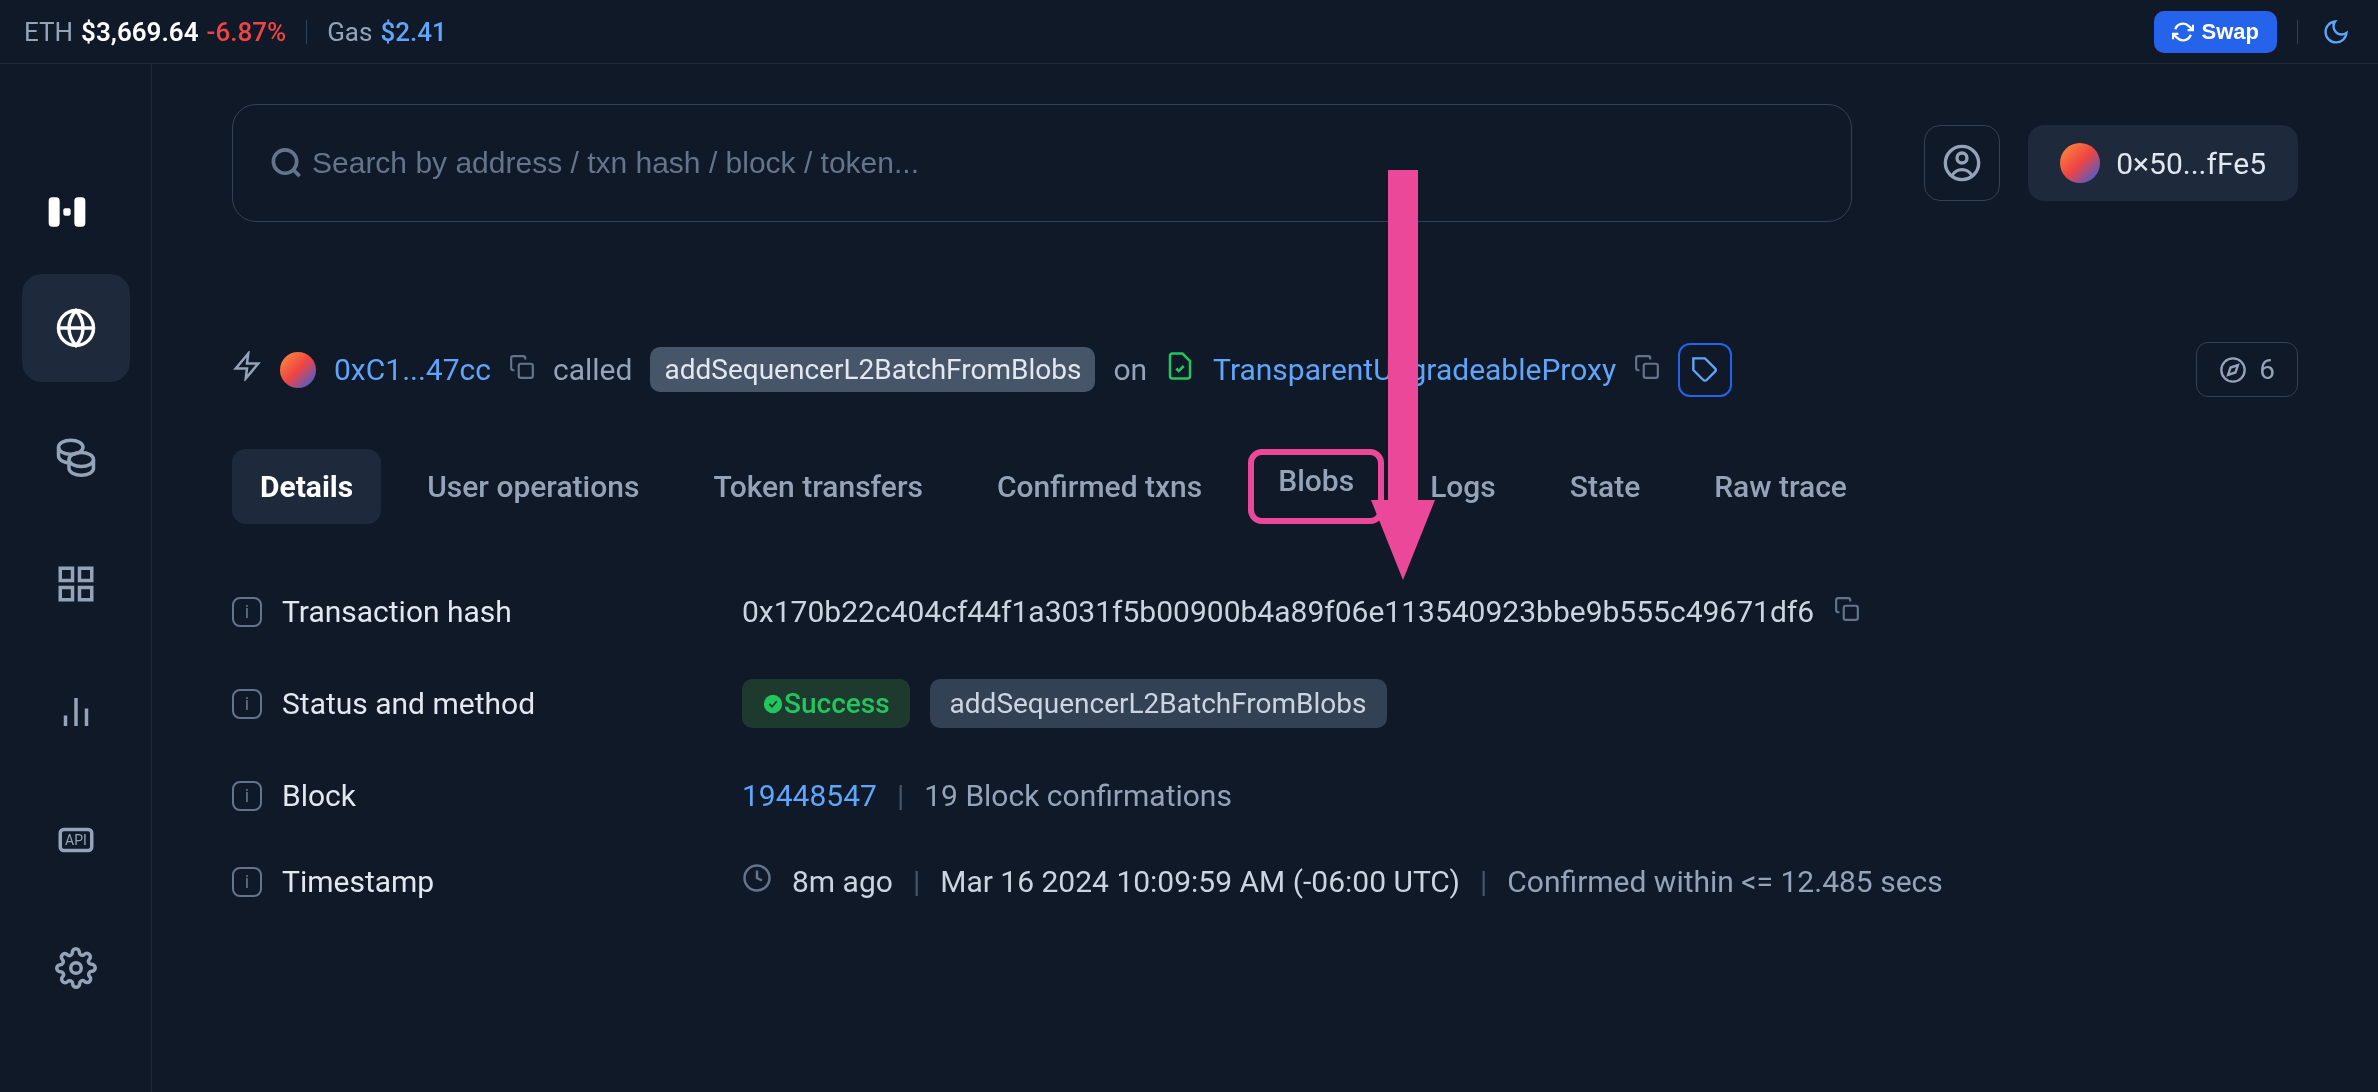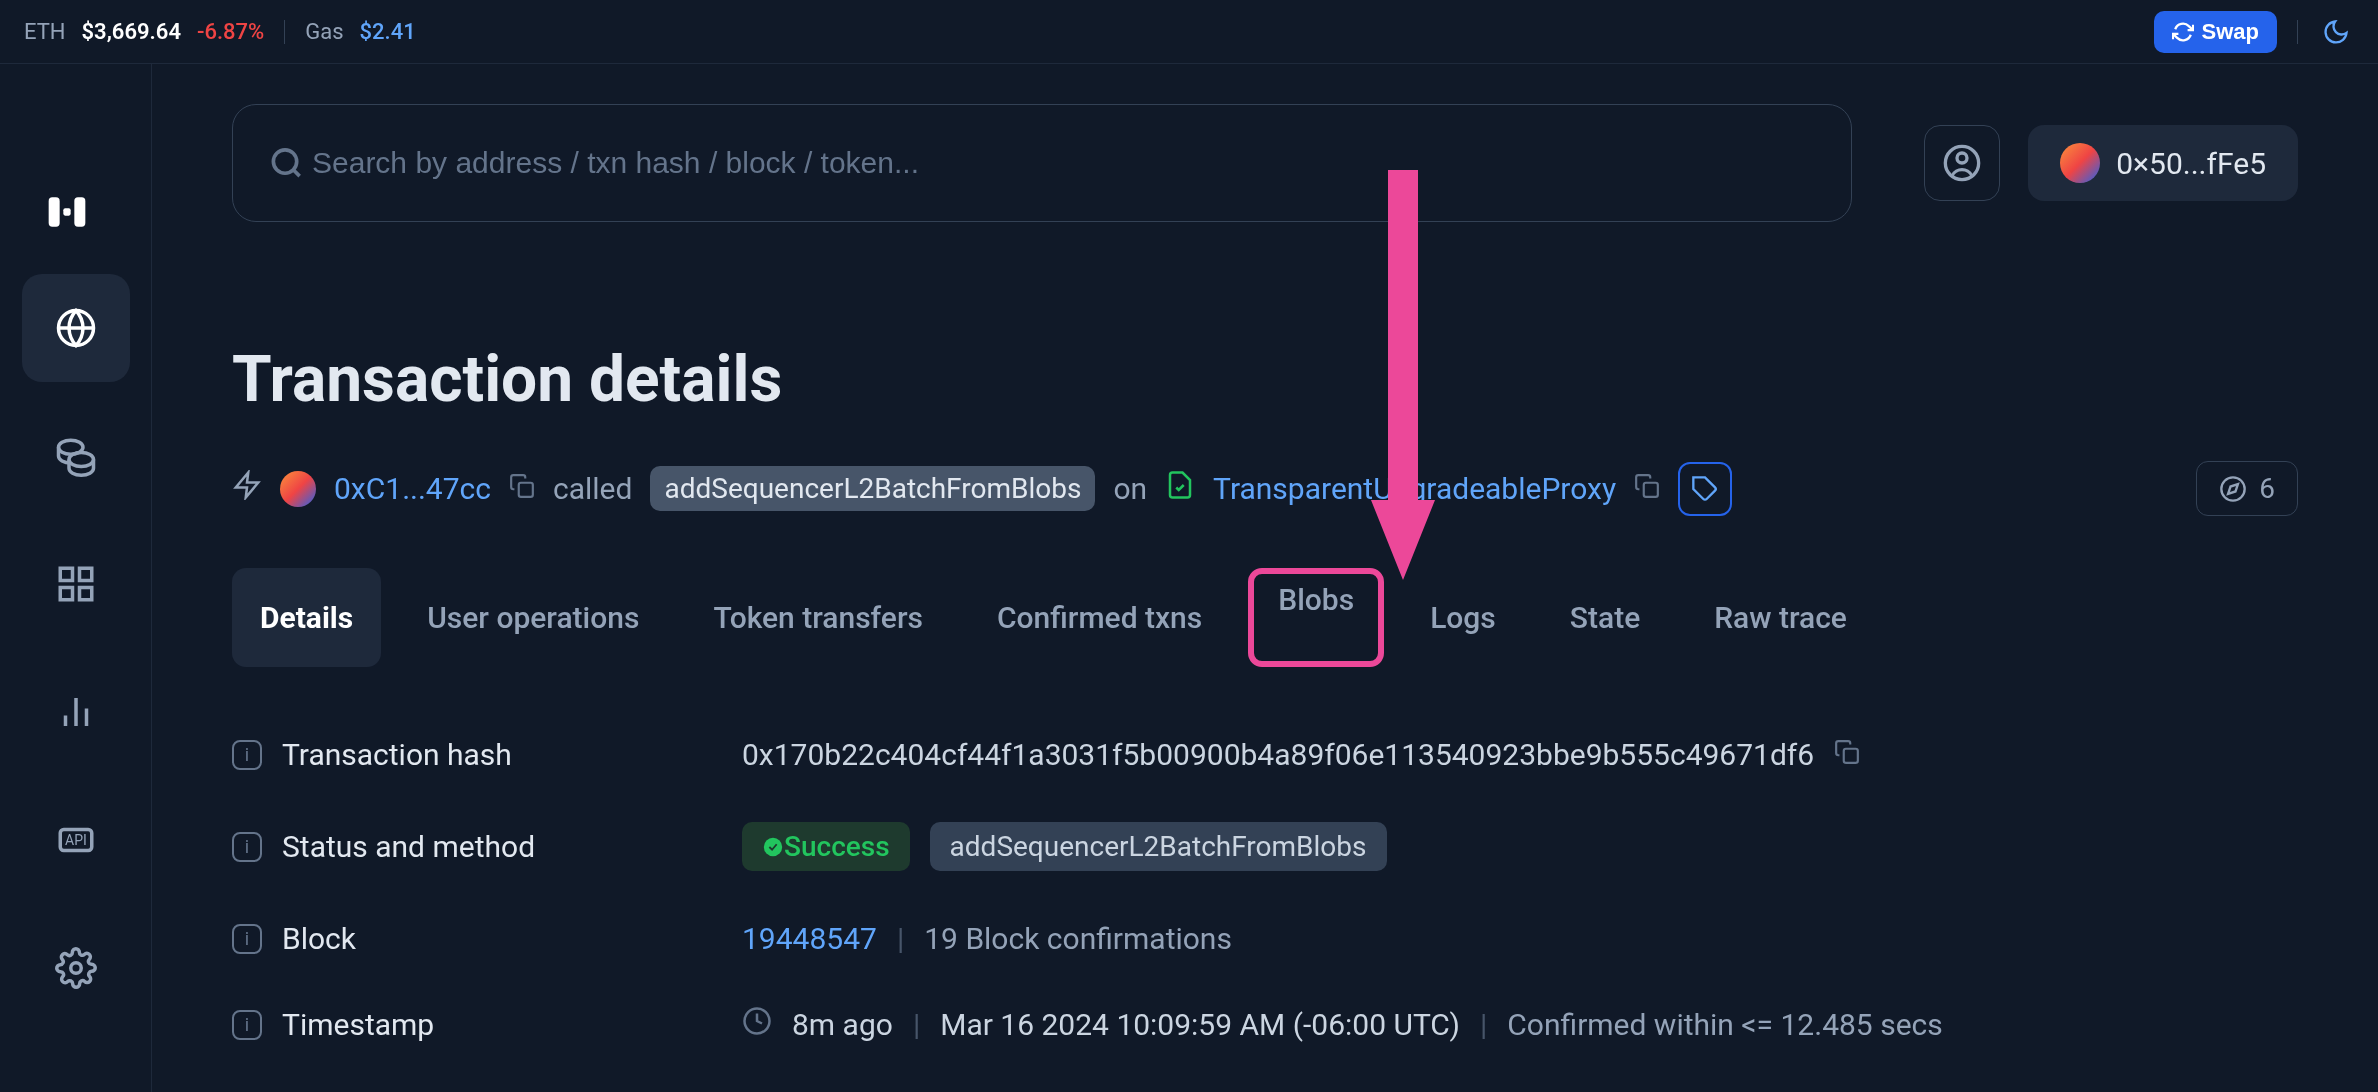--- a/index.html
+++ b/index.html
@@ -25,22 +25,22 @@
       height: 64px;
     }
     .topbar-left {
       display: flex;
       align-items: center;
       gap: 20px;
     }
     .stat {
       display: flex;
       align-items: center;
-      gap: 16px;
-      font-size: 22px;
+      gap: 8px;
+      font-size: 26px;
     }
     .stat-label { color: #94a3b8; }
     .stat-value { color: #fff; font-weight: 600; }
     .stat-change { color: #ef4444; font-weight: 500; }
     .stat-price { color: #60a5fa; font-weight: 500; }
     .divider-v {
       width: 1px;
       height: 24px;
       background: #334155;
     }
@@ -216,21 +216,21 @@
       color: #94a3b8;
       font-size: 28px;
     }
     .tabs {
       display: flex;
       gap: 18px;
       margin-bottom: 70px;
       font-size: 30px;
     }
     .tab {
-      padding: 32px 28px;
+      padding: 20px 28px;
       border-radius: 14px;
       color: #94a3b8;
       cursor: pointer;
       font-weight: 500;
     }
     .tab.active {
       background: #1e293b;
       color: #fff;
       font-weight: 700;
     }
@@ -400,21 +400,20 @@
             <circle cx="12" cy="9" r="3"></circle>
             <path d="M6 20c1-3 4-4 6-4s5 1 6 4"></path>
           </svg>
       </div>
       <div class="wallet-pill">
         <div class="avatar-circle"></div>
         <span>0×50...fFe5</span>
       </div>
     </div>
 
-    <h1 class="page-title">Transaction details</h1>
 
     <div class="summary-row">
       <span class="bolt">
         <svg width="30" height="30" viewBox="0 0 24 24" fill="none" stroke="currentColor" stroke-width="2">
             <polygon points="13 2 3 14 12 14 11 22 21 10 12 10 13 2"></polygon>
           </svg>
       </span>
       <div class="avatar-sm"></div>
       <span class="link">0xC1...47cc</span>
       <span class="copy-icon">

